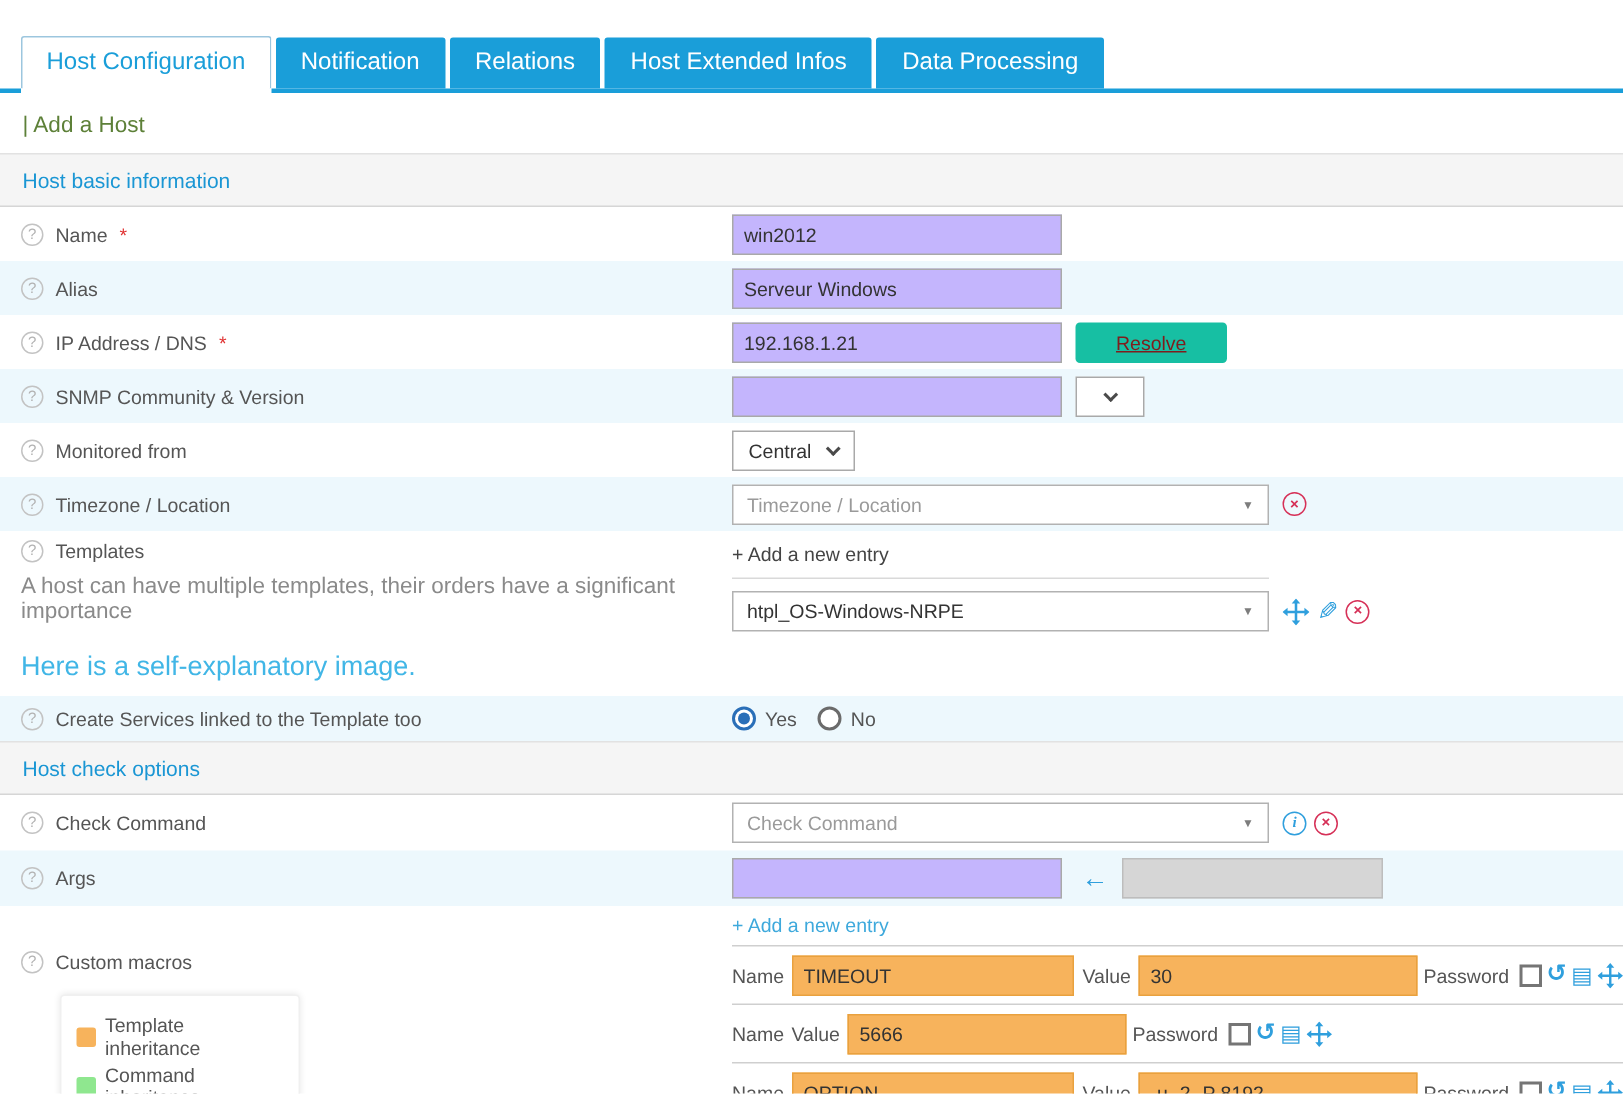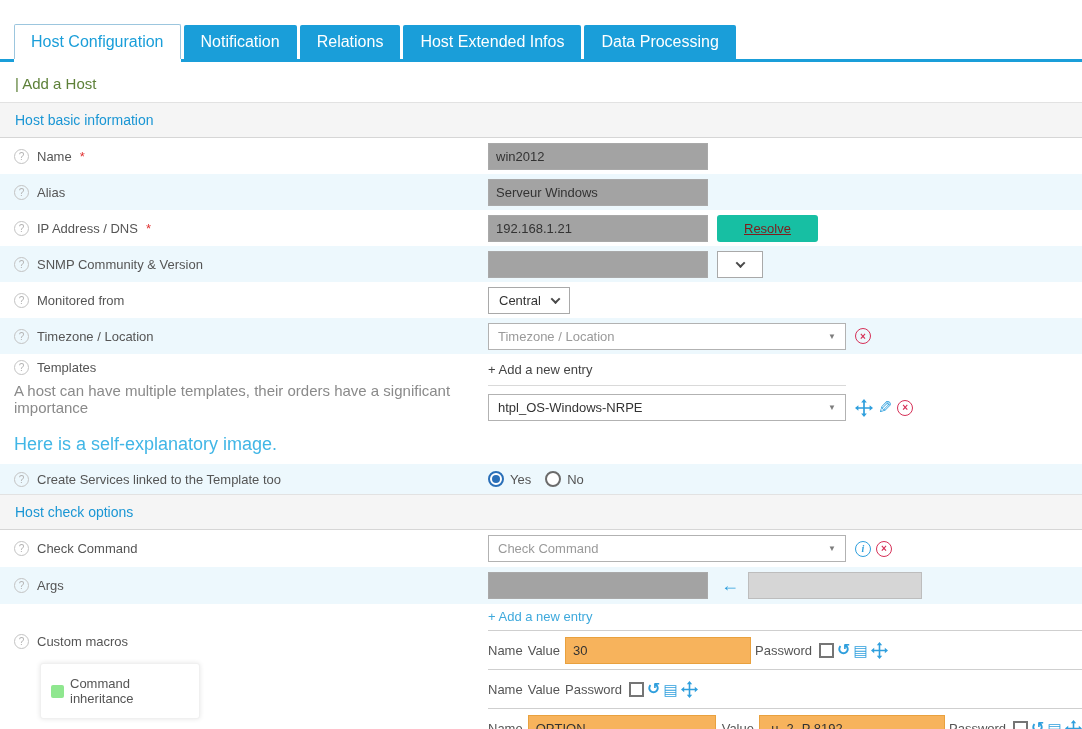--- a/index.html
+++ b/index.html
@@ -27,21 +27,21 @@
                     color:#1a96d4; font-size:14px; padding:9px 15px; }
   
   .form-row { display:flex; align-items:center; min-height:36px; }
   .form-row.alt { background:#edf8fd; }
   .flabel { width:488px; flex:none; padding-left:14px; display:flex; align-items:center; gap:8px; color:#555; }
   .fvalue { display:flex; align-items:center; }
   .help-icon { width:15px; height:15px; flex:none; border:1px solid #c3c3c3; border-radius:50%;
                color:#b3b3b3; font-size:10px; display:inline-flex; align-items:center;
                justify-content:center; cursor:pointer; }
   .req { color:#e03131; }
-  .text-input { width:220px; height:27px; border:1px solid #a9a9a9; background:#a3a3a3; padding:0 7px;
+  .text-input { width:220px; height:27px; border:1px solid #a9a9a9; background:#c4b5fd; padding:0 7px;
                 font:13px "Liberation Sans","DejaVu Sans",sans-serif; color:#333; }
   .btn-resolve { margin-left:9px; height:27px; padding:0 27px; border:none; border-radius:3px;
                  background:#17bfa3; color:#7f1d1d; font:13px "Liberation Sans",sans-serif; cursor:pointer;text-decoration:underline; }
   .selectbox { display:inline-flex; align-items:center; justify-content:space-between; gap:11px;
                height:27px; border:1px solid #a9a9a9; background:#fff; color:#333; padding:0 10px; cursor:pointer; }
   .selectbox.small { width:46px; margin-left:9px; justify-content:center; }
   .chev { width:7px; height:7px; border-right:2px solid #4a4a4a; border-bottom:2px solid #4a4a4a;
           transform:rotate(45deg) translate(-1px,-1px); }
   .combo { width:358px; height:27px; border:1px solid #b2b2b2; background:#fff; display:flex;
            align-items:center; justify-content:space-between; padding:0 9px; cursor:pointer; }
@@ -261,49 +261,55 @@
   </div>
 
   <div class="macros-block">
     <div class="macros-left">
       <div class="flabel-inline">
         <span class="help-icon">?</span>
         <span>Custom macros</span>
       </div>
       <div class="legend-box">
         <div class="legend-item">
+          <span class="swatch" style="background: rgb(247, 179, 92);"></span>
+          <span>Template inheritance</span>
+        </div>
+        <div class="legend-item">
           <span class="swatch" style="background: rgb(143, 231, 143);"></span>
           <span>Command inheritance</span>
         </div>
       </div>
     </div>
     <div class="macros-right">
       <div class="add-entry-blue">+ Add a new entry</div>
 
       <div class="macro-row">
         <span class="mlabel">Name</span>
+        <input class="macro-input macro-name" value="TIMEOUT" style="">
         <span class="mlabel">Value</span>
         <input class="macro-input macro-value" value="30" style="">
         <span class="mlabel">Password</span>
         <span class="macro-icons">
           <span class="checkbox"></span>
           <span class="glyph-blue undo">↺</span>
           <span class="glyph-blue doc">▤</span>
           <span class="move-svg">
             <svg width="17" height="17" viewBox="0 0 17 17">
                 <path fill="#2f9fdd" d="M8.5 0 L11.2 3.2 H9.3 V7.7 H13.8 V5.8 L17 8.5 L13.8 11.2 V9.3 H9.3 V13.8 H11.2 L8.5 17 L5.8 13.8 H7.7 V9.3 H3.2 V11.2 L0 8.5 L3.2 5.8 V7.7 H7.7 V3.2 H5.8 Z"></path>
               </svg>
           </span>
 
         </span>
       </div>
 
       <div class="macro-row">
         <span class="mlabel">Name</span>
         <span class="mlabel">Value</span>
+        <input class="macro-input macro-value" value="5666" style="">
         <span class="mlabel">Password</span>
         <span class="macro-icons">
           <span class="checkbox"></span>
           <span class="glyph-blue undo">↺</span>
           <span class="glyph-blue doc">▤</span>
           <span class="move-svg">
             <svg width="17" height="17" viewBox="0 0 17 17">
                 <path fill="#2f9fdd" d="M8.5 0 L11.2 3.2 H9.3 V7.7 H13.8 V5.8 L17 8.5 L13.8 11.2 V9.3 H9.3 V13.8 H11.2 L8.5 17 L5.8 13.8 H7.7 V9.3 H3.2 V11.2 L0 8.5 L3.2 5.8 V7.7 H7.7 V3.2 H5.8 Z"></path>
               </svg>
           </span>

